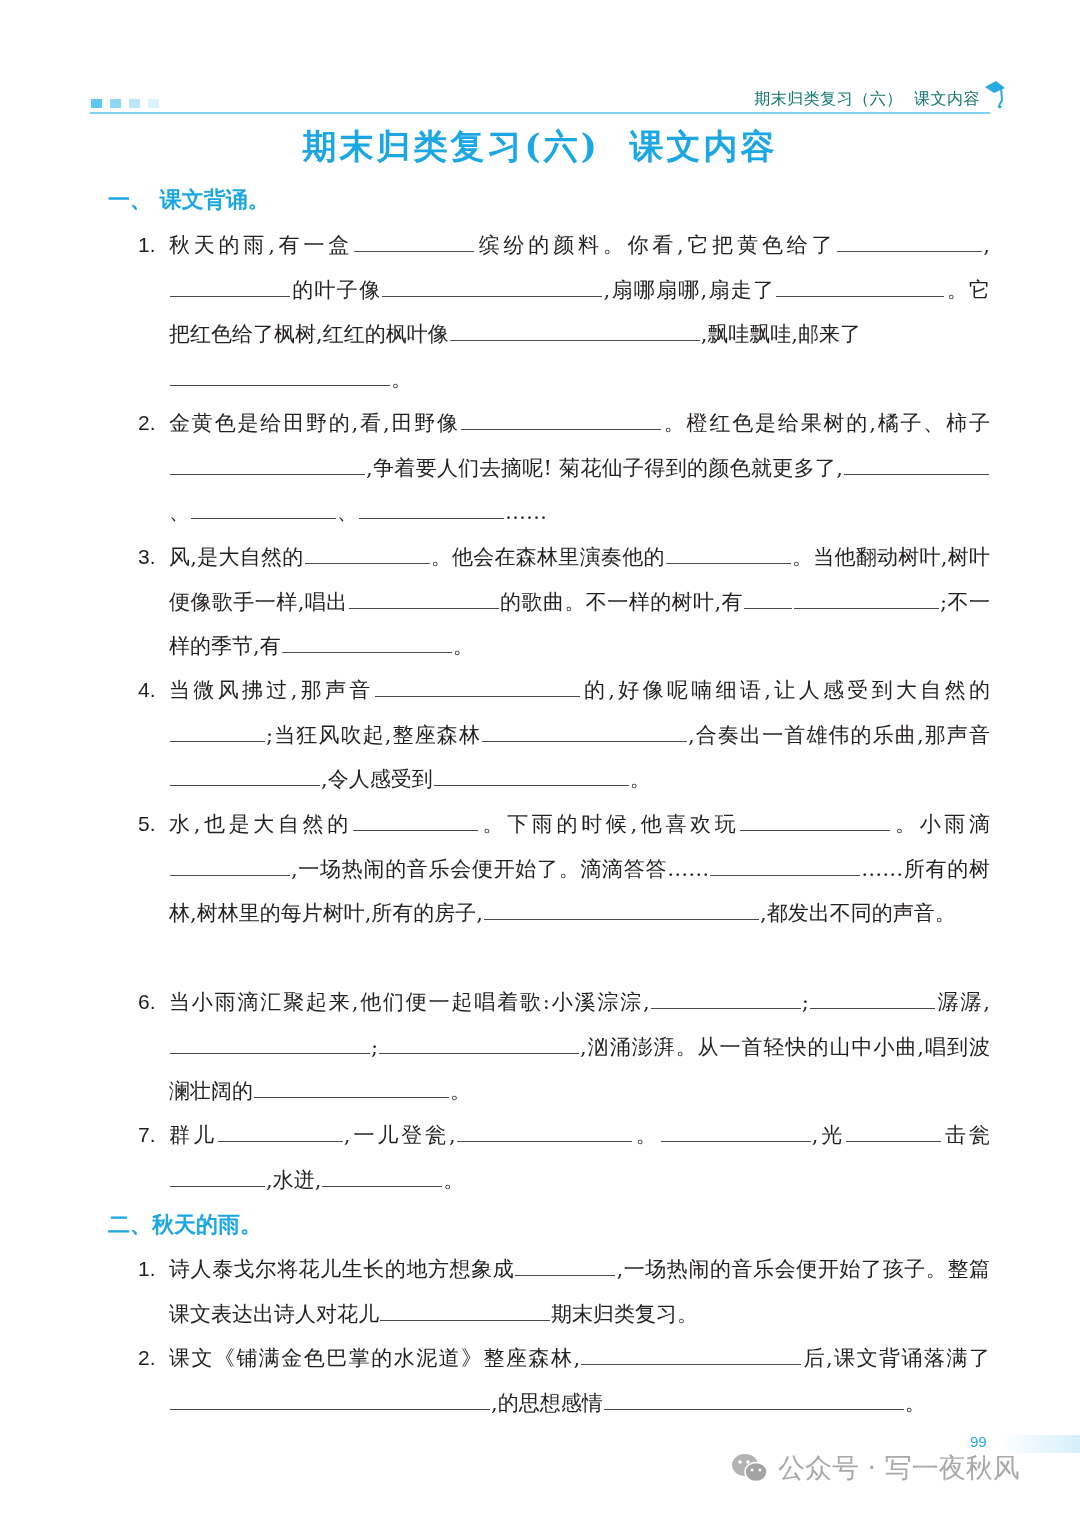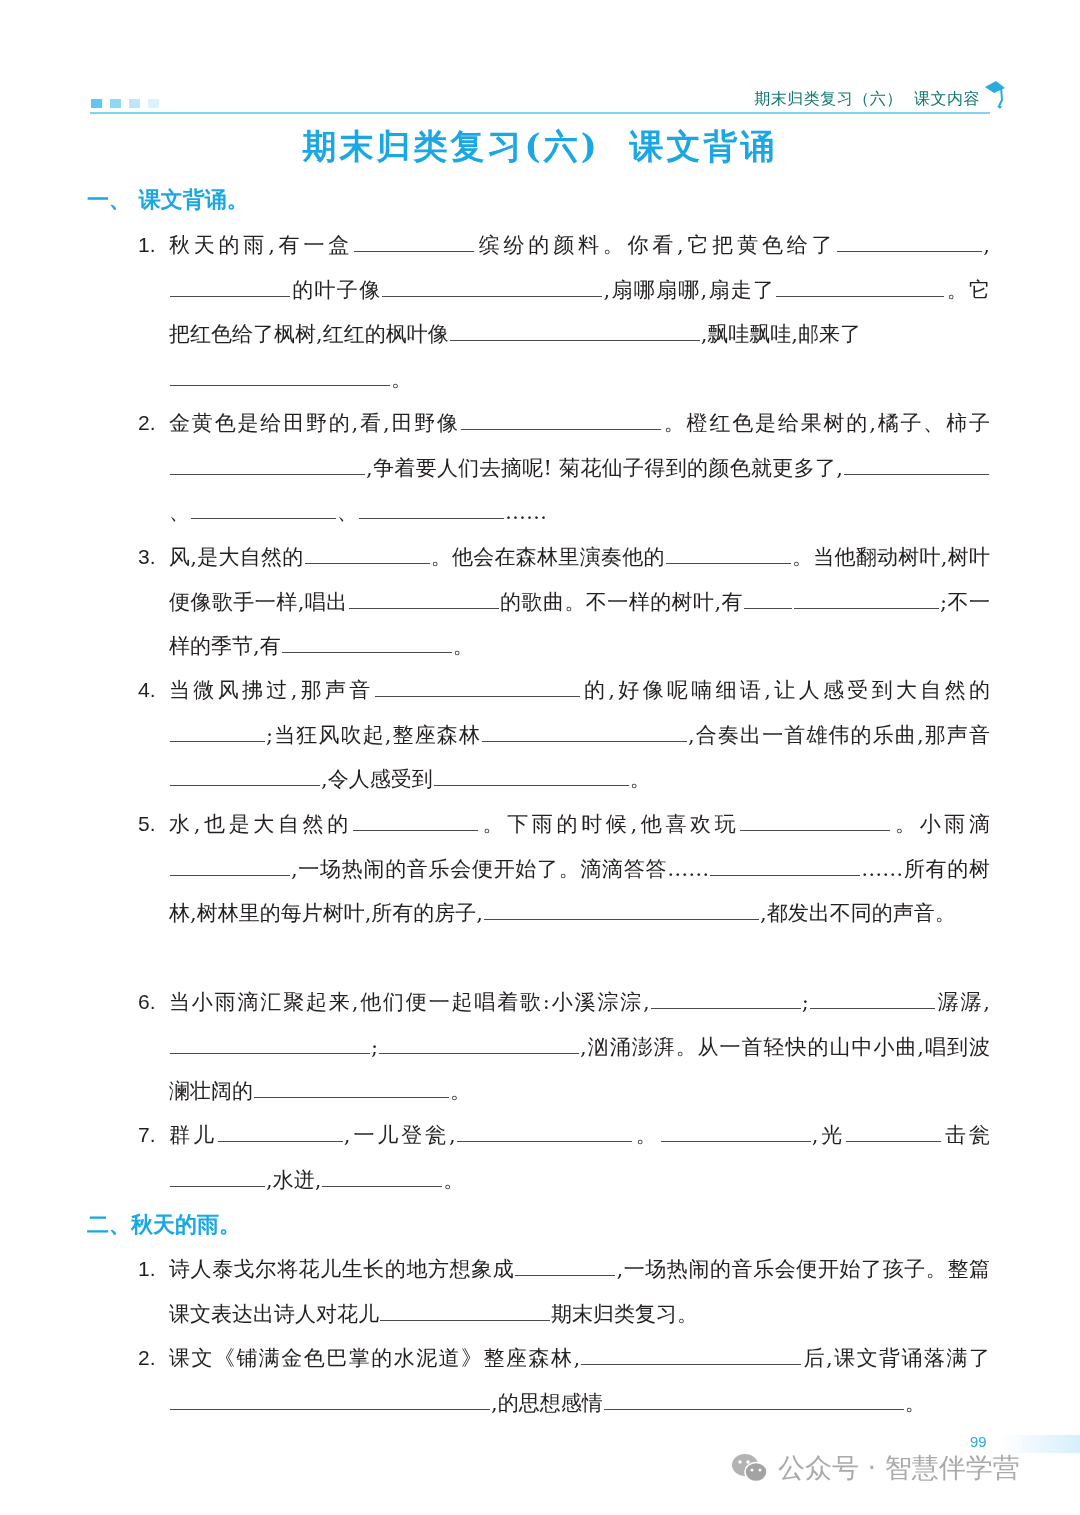--- a/index.html
+++ b/index.html
@@ -6,21 +6,21 @@
   body { width:1080px; height:1515px; position:relative; overflow:hidden;
          font-family:"DejaVu Serif","Liberation Serif",serif; color:#231f20; }
   .hdr-squares { position:absolute; left:91px; top:99px; display:flex; gap:8px; }
   .hdr-squares span { width:11px; height:9px; display:block; }
   .hdr-line { position:absolute; left:90px; top:112px; width:900px; height:2px; background:#7fd3f1; }
   .hdr-title { position:absolute; right:100px; top:89px; font-family:"DejaVu Sans",sans-serif;
                font-size:16px; color:#0f766e; white-space:pre; letter-spacing:0.5px; }
   .cap-icon { position:absolute; left:984px; top:80px; width:22px; height:30px; }
   .main-title { position:absolute; left:0; width:1080px; top:124px; text-align:center;
                 font-size:34px; font-weight:bold; color:#1aa7e4; letter-spacing:3px; white-space:pre; }
-  .section { position:absolute; left:87px; font-family:"DejaVu Sans",sans-serif;
+  .section { position:absolute; left:108px; font-family:"DejaVu Sans",sans-serif;
              font-size:22px; font-weight:bold; color:#1aa7e4; white-space:pre; }
   .q { position:absolute; left:138px; width:852px; font-size:21px; line-height:44.5px; }
   .q .num { position:absolute; left:0; top:0; font-family:"Liberation Sans",sans-serif; font-size:21px; }
   .q .body { margin-left:31px; text-align:justify; text-align-last:left; }
   .blank { display:inline-block; border-bottom:1.3px solid #4a4a4a; height:22px; vertical-align:baseline; margin:0 1px; }
   .page-num { position:absolute; left:970px; top:1433px; font-family:"Liberation Sans",sans-serif;
               font-size:15px; color:#29aae1; }
   .page-bar { position:absolute; left:1000px; top:1435px; width:80px; height:18px;
               background:linear-gradient(to right,#ffffff,#d6effb); }
   .watermark { position:absolute; left:730px; top:1450px; display:flex; align-items:center; gap:8px;
@@ -37,21 +37,21 @@
   <span style="background: rgb(220, 242, 252);"></span>
 </div>
 <div class="hdr-line"></div>
 <div class="hdr-title">期末归类复习（六）  课文内容</div>
 <svg class="cap-icon" viewBox="0 0 22 30">
   <polygon points="1,7 12,1 21,8 10,13" fill="#29aae1"></polygon>
   <path d="M17,7 L18,20 L15,26" stroke="#29aae1" stroke-width="2" fill="none"></path>
   <path d="M13,26 L18,26 L16,29 Z" fill="#29aae1"></path>
 </svg>
 
-<div class="main-title">期末归类复习(六)  课文背诵</div>
+<div class="main-title">期末归类复习(六)  课文内容</div>
 
 <div class="section" style="top:185px">一、 课文背诵。</div>
 
 <div id="recitation">
     <div class="q" style="top: 223px;">
       <span class="num">1.</span>
       <div class="body"><span>秋天的雨,有一盒</span><span class="blank" style="width: 120px;"></span><span>缤纷的颜料。你看,它把黄色给了</span><span class="blank" style="width: 145px;"></span><span>,</span><span class="blank" style="width: 120px;"></span><span>的叶子像</span><span class="blank" style="width: 220px;"></span><span>,扇哪扇哪,扇走了</span><span class="blank" style="width: 168px;"></span><span>。</span><span>它把红色给了枫树,红红的枫叶像</span><span class="blank" style="width: 250px;"></span><span>,飘哇飘哇,邮来了</span><br><span class="blank" style="width: 220px;"></span><span>。</span></div>
     </div>
     <div class="q" style="top: 401px;">
       <span class="num">2.</span>
@@ -97,14 +97,14 @@
 
 <div class="watermark">
   <svg class="wm-icon" viewBox="0 0 40 32">
     <ellipse cx="15" cy="13" rx="13" ry="11" fill="#b3b3b3"></ellipse>
     <ellipse cx="26" cy="20" rx="11" ry="9.5" fill="#a3a3a3" stroke="#fff" stroke-width="1.5"></ellipse>
     <circle cx="10" cy="10" r="1.8" fill="#fff"></circle>
       <circle cx="18" cy="10" r="1.8" fill="#fff"></circle>
     <circle cx="22" cy="18" r="1.5" fill="#fff"></circle>
       <circle cx="30" cy="18" r="1.5" fill="#fff"></circle>
   </svg>
-  <span>公众号 · 智慧伴学营</span>
+  <span>公众号 · 写一夜秋风</span>
 </div>
 
 </body></html>

